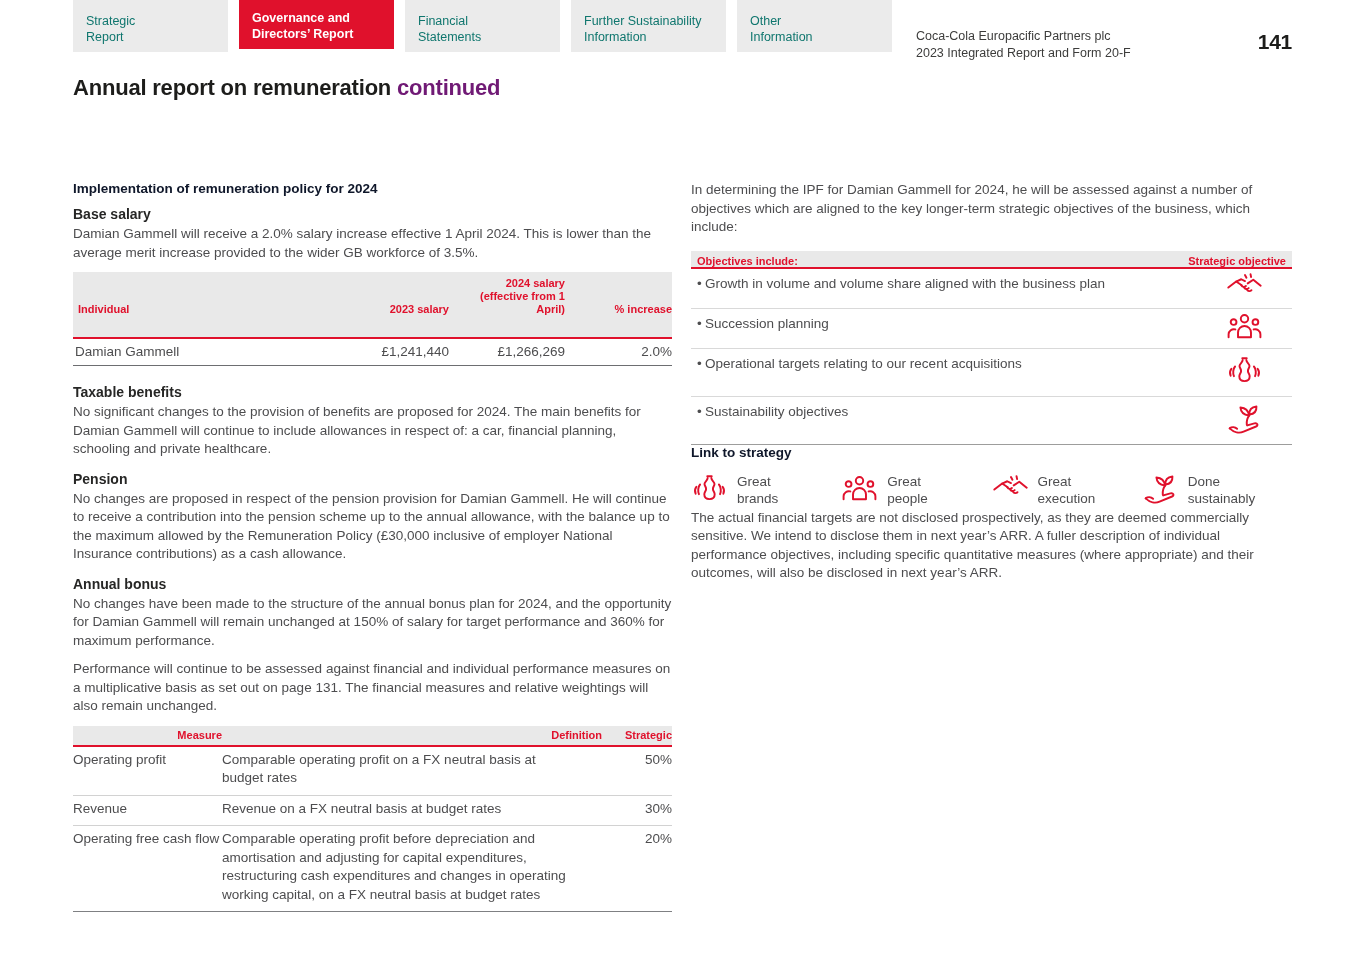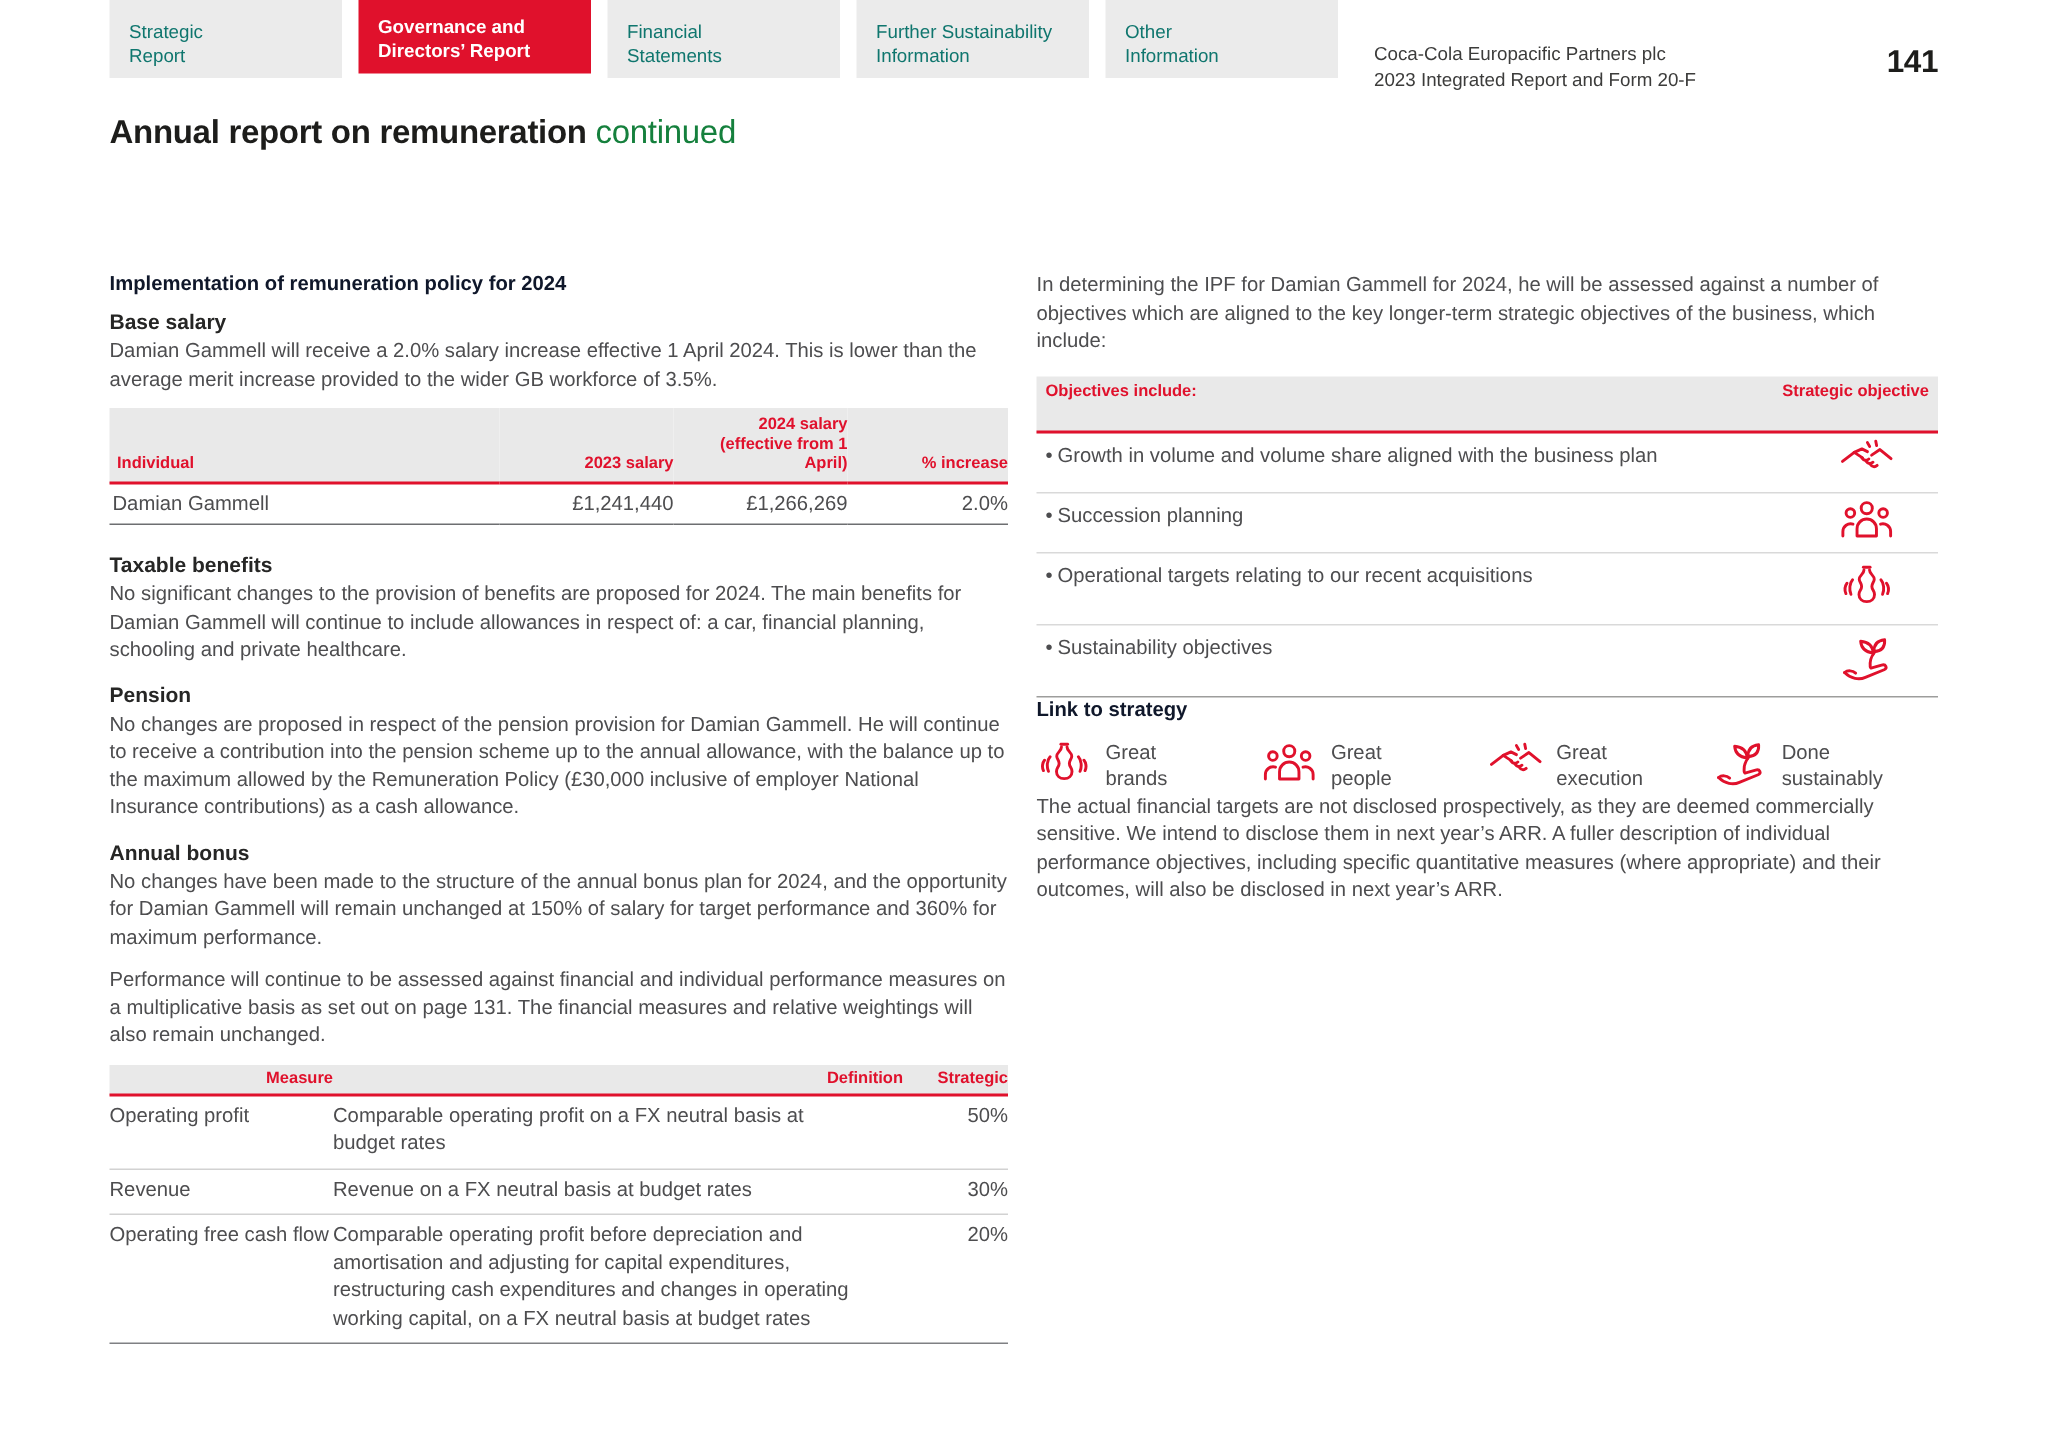--- a/index.html
+++ b/index.html
@@ -19,38 +19,38 @@
     padding:0 10px 7px 13px; font-size:12.5px; line-height:16px; color:#0f766e;
   }
   .tab.active { background:#e0112c; color:#ffffff; font-weight:bold; height:49px; }
   .header-right { display:flex; flex:1; align-items:flex-start; }
   .company { margin-left:13px; padding-top:28px; font-size:12.5px; line-height:16.5px; color:#3c3c3b; }
   .pagenum { margin-left:auto; padding-top:30px; font-size:21px; font-weight:bold; color:#1d1d1b; letter-spacing:-0.3px; }
 
   
   .doc-title { margin:14px 73px 0 73px; font-size:22px; line-height:26px; letter-spacing:-0.2px; }
   .doc-title .t-main { font-weight:bold; color:#1d1d1b; }
-  .doc-title .t-suffix { font-weight:normal; color:#15803d; }
+  .doc-title .t-suffix { font-weight:bold; color:#701a75; }
 
   
   .main { display:flex; margin:80px 73px 0 73px; gap:19px; }
   .col-left  { width:599px; flex:0 0 599px; }
   .col-right { width:601px; flex:0 0 601px; }
 
   h2.red-head { font-size:13.5px; font-weight:bold; color:#0f172a; margin:0 0 10px 0; }
   h3.sub-head { font-size:14px; font-weight:bold; color:#262625; margin:12px 0 3px 0; }
   h3.sub-head.first { margin-top:4px; }
   p.body { font-size:13.5px; line-height:18.5px; color:#4d4d4f; margin:0 0 10px 0; }
 
   
   table { width:100%; border-collapse:collapse; }
   .salary-table { margin:8px 0 6px 0; }
   .salary-table thead th {
     background:#e9e9e9; color:#e0112c; font-size:11px; font-weight:bold;
-    text-align:right; vertical-align:bottom; padding:5px 0 5px 0;
+    text-align:right; vertical-align:bottom; padding:5px 0 21px 0;
     border-bottom:2px solid #e0112c; line-height:13px;
   }
   .salary-table thead th:first-child { text-align:left; padding-left:5px; }
   .salary-table tbody td {
     font-size:13.5px; color:#4d4d4f; text-align:right;
     padding:5px 0 6px 0; border-bottom:1px solid #6d6e71;
   }
   .salary-table tbody td:first-child { text-align:left; padding-left:2px; }
 
   .measures-table { margin-top:8px; }
@@ -66,21 +66,21 @@
   }
   .measures-table tbody tr:last-child td { border-bottom:1px solid #7f8083; }
   .measures-table td.c-def { padding-right:34px; }
   .measures-table td.c-weight, .measures-table th.c-weight { text-align:right; }
 
   
   .obj-table { margin-top:14px; }
   .obj-header {
     display:flex; justify-content:space-between; align-items:flex-end;
     background:#e9e9e9; border-bottom:2px solid #e0112c;
-    padding:4px 6px 20px 6px; font-size:11px; font-weight:bold; color:#e0112c;
+    padding:4px 6px 0 6px; font-size:11px; font-weight:bold; color:#e0112c;
   }
   .obj-row { display:flex; justify-content:space-between; border-bottom:1px solid #d9d9d9; }
   .obj-row:nth-child(2), .obj-row:nth-child(3) { min-height:40px; }
   .obj-row:nth-child(4), .obj-row:nth-child(5) { min-height:48px; }
   .obj-row:last-child { border-bottom:1px solid #9d9d9c; }
   .obj-text { display:flex; padding-top:6px; font-size:13.5px; color:#4d4d4f; line-height:18.5px; }
   .obj-bullet { width:14px; padding-left:6px; color:#4d4d4f; }
   .obj-icon { width:96px; display:flex; justify-content:center; align-items:center; }
 
   

